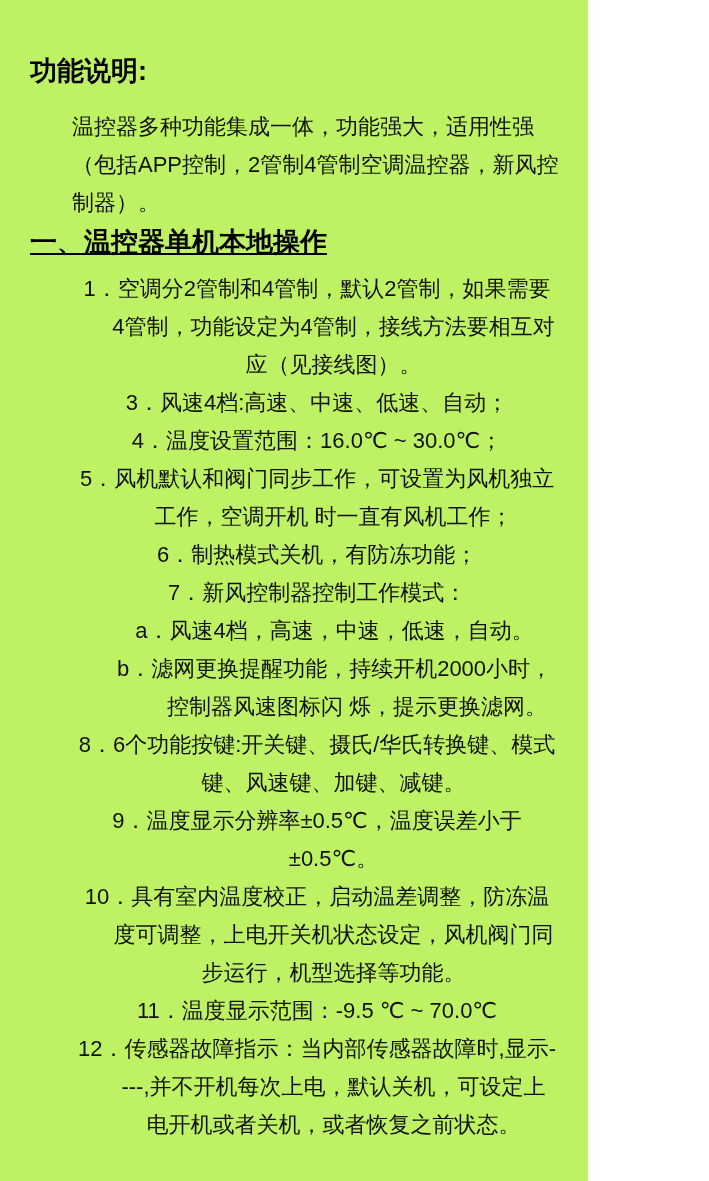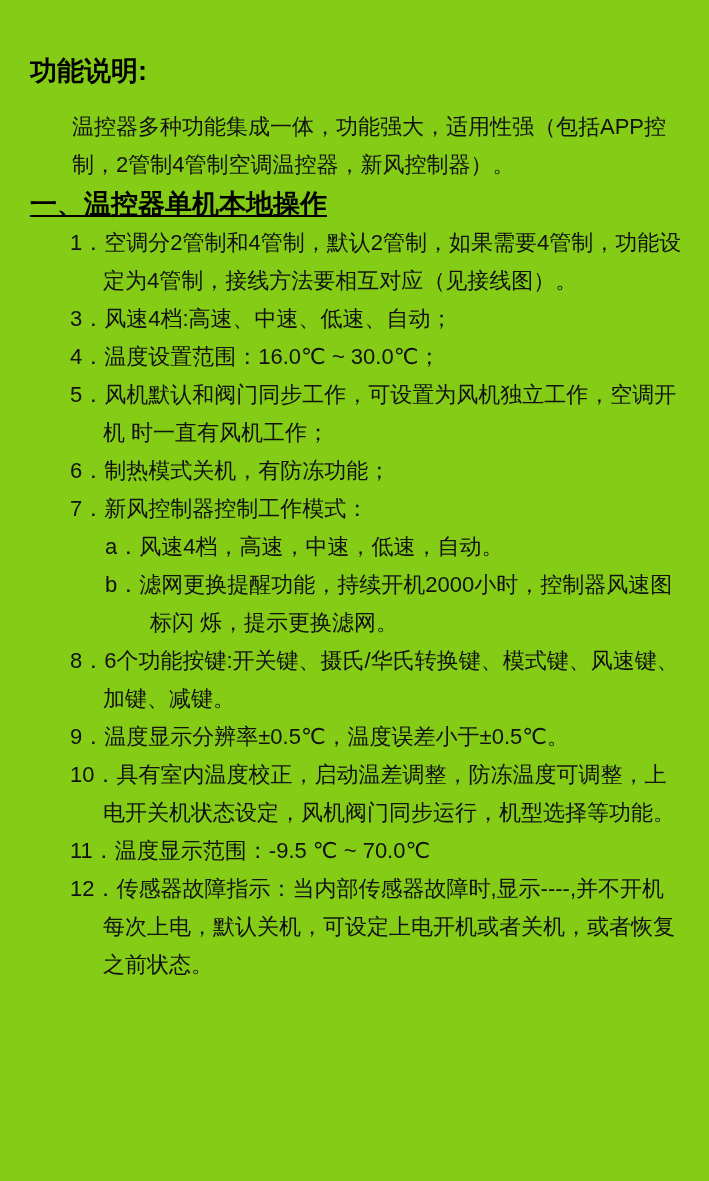--- a/index.html
+++ b/index.html
@@ -1,21 +1,21 @@
 <!DOCTYPE html>
 <html lang="zh"><head>
 <meta charset="utf-8">
 <style>
   html,body{margin:0;padding:0;background:#ffffff;}
   .page{
     position:relative;
-    width:709px;
+    width:588px;
     height:1181px;
     box-sizing:border-box;
-    background:#84cc16;
+    background:#bef264;
     padding:50px 24px 16px 30px;
     font-family:"Liberation Sans","DejaVu Sans",sans-serif;
     color:#111111;
     font-size:22px;
     line-height:38px;
     overflow:hidden;
   }
   .title{
     font-size:27px;
     font-weight:bold;
@@ -28,21 +28,21 @@
     white-space:pre-wrap;
   }
   .heading{
     font-size:27px;
     font-weight:bold;
     line-height:40px;
     color:#000000;
     margin:0;
     text-decoration:underline;
   }
-  .list{margin:0;padding:0;}
+  .list{margin:8px;padding:0;text-align:center;}
   .item{
     margin-left:40px;
     padding-left:33px;
     text-indent:-33px;
     white-space:pre-wrap;
   }
   .sub{
     margin-left:75px;
     padding-left:45px;
     text-indent:-45px;

